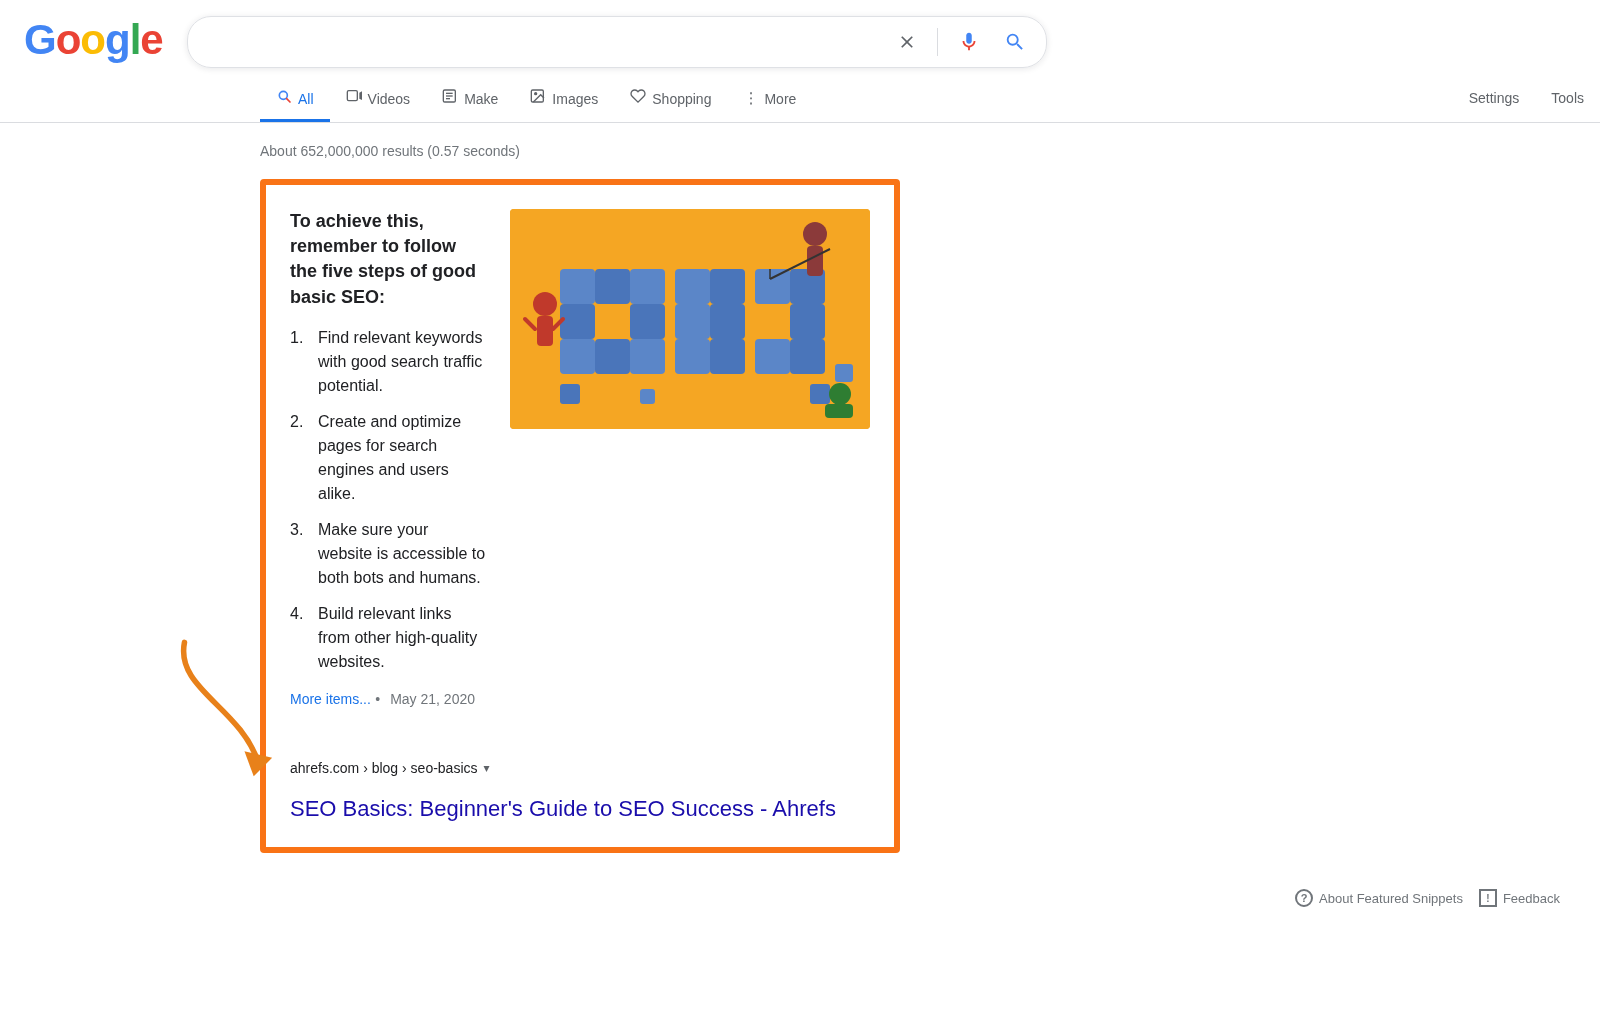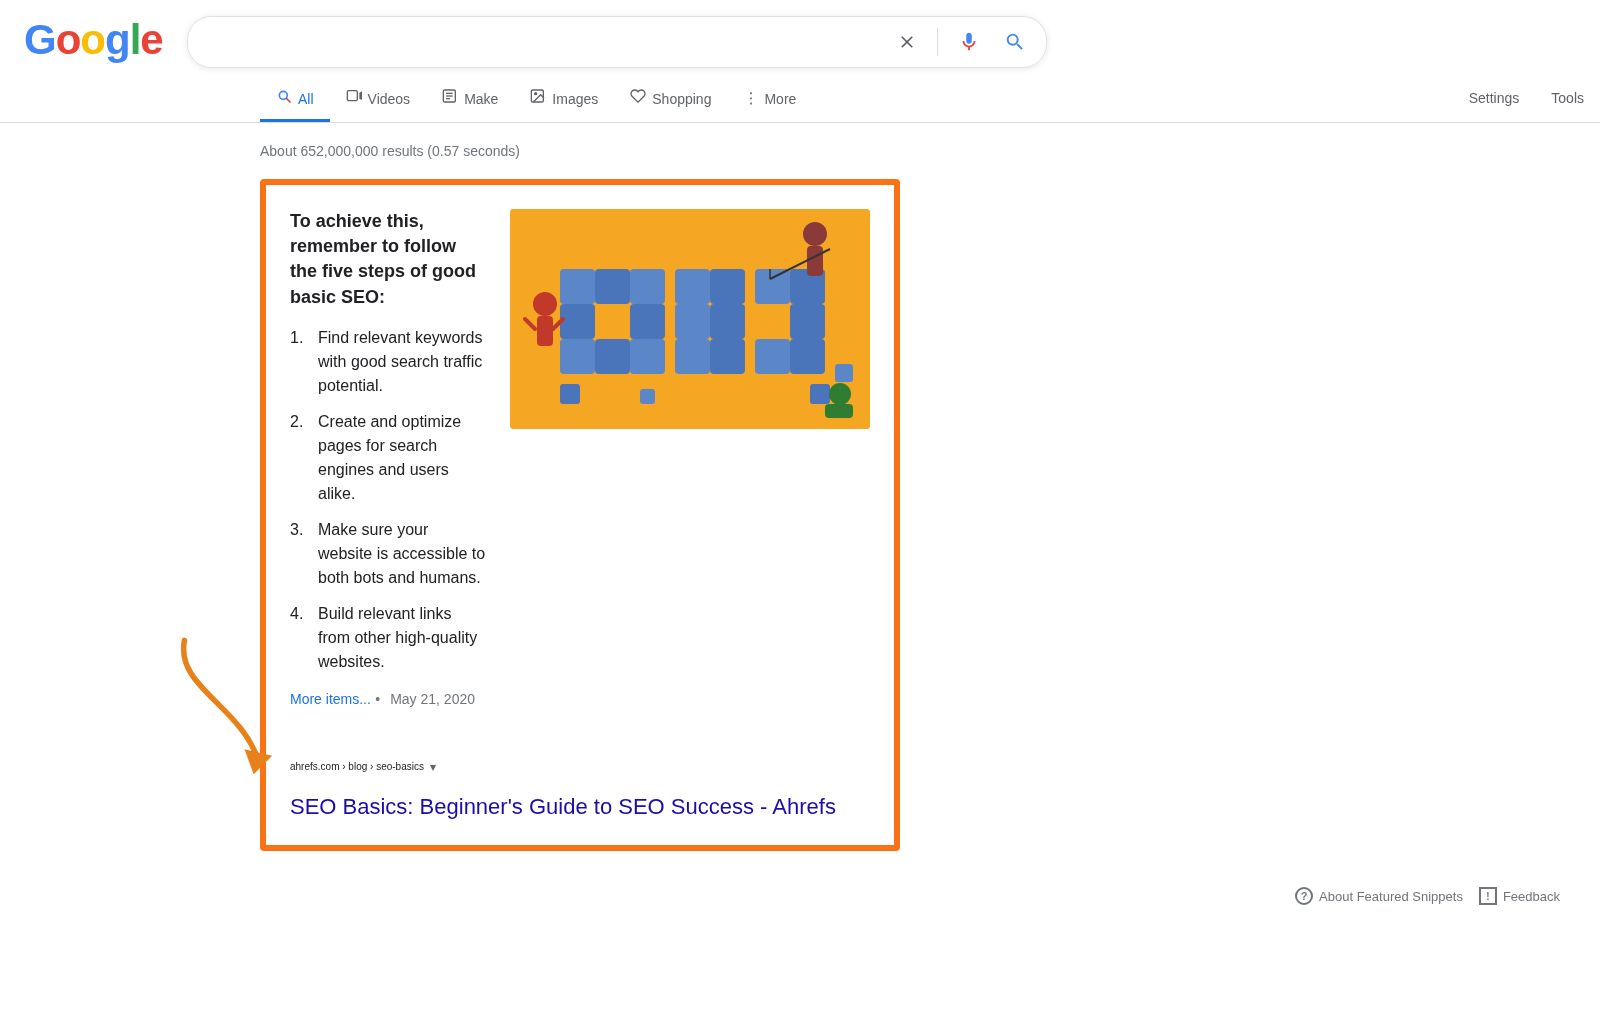--- a/index.html
+++ b/index.html
@@ -190,21 +190,21 @@
     .source-line {
       margin-top: 16px;
       display: flex;
       align-items: center;
       gap: 6px;
       font-size: 14px;
       color: #202124;
     }
     .source-breadcrumb {
       color: #202124;
-      font-size: 10px;
+      font-size: 14px;
       text-align: center;
     }
     .source-dropdown {
       color: #5f6368;
       font-size: 12px;
       cursor: pointer;
     }
     .result-title {
       font-size: 22px;
       color: #1a0dab;

